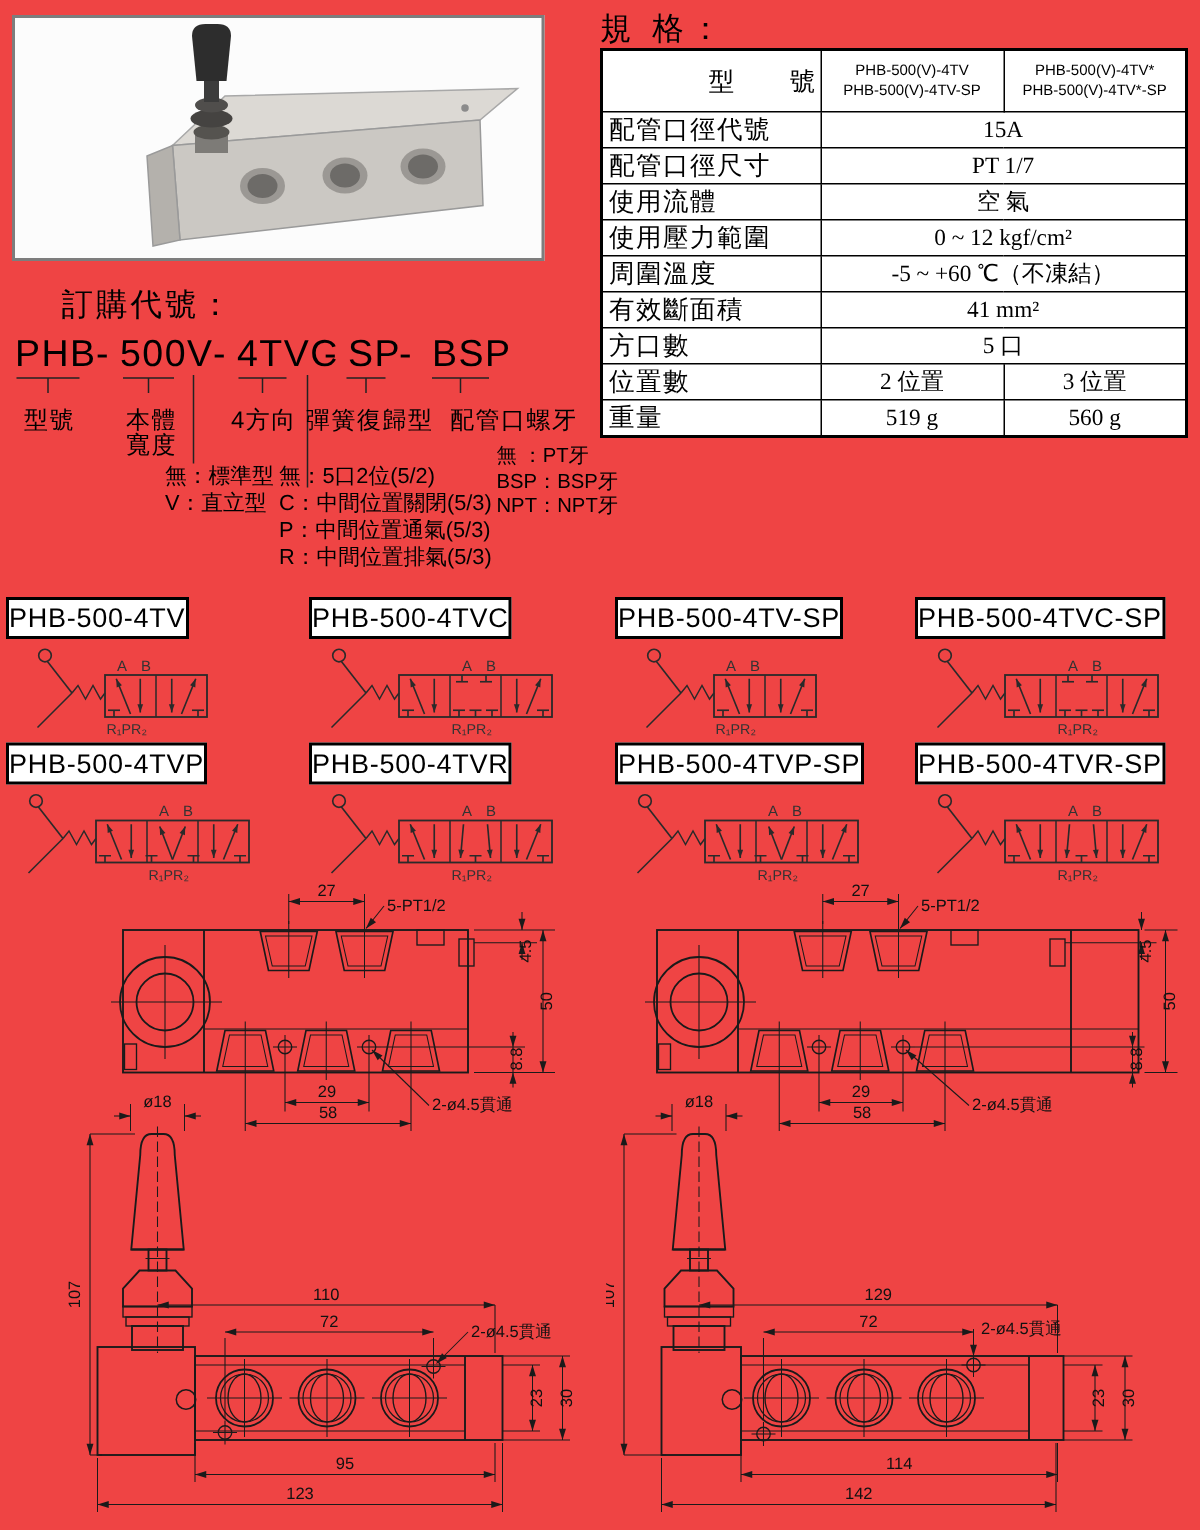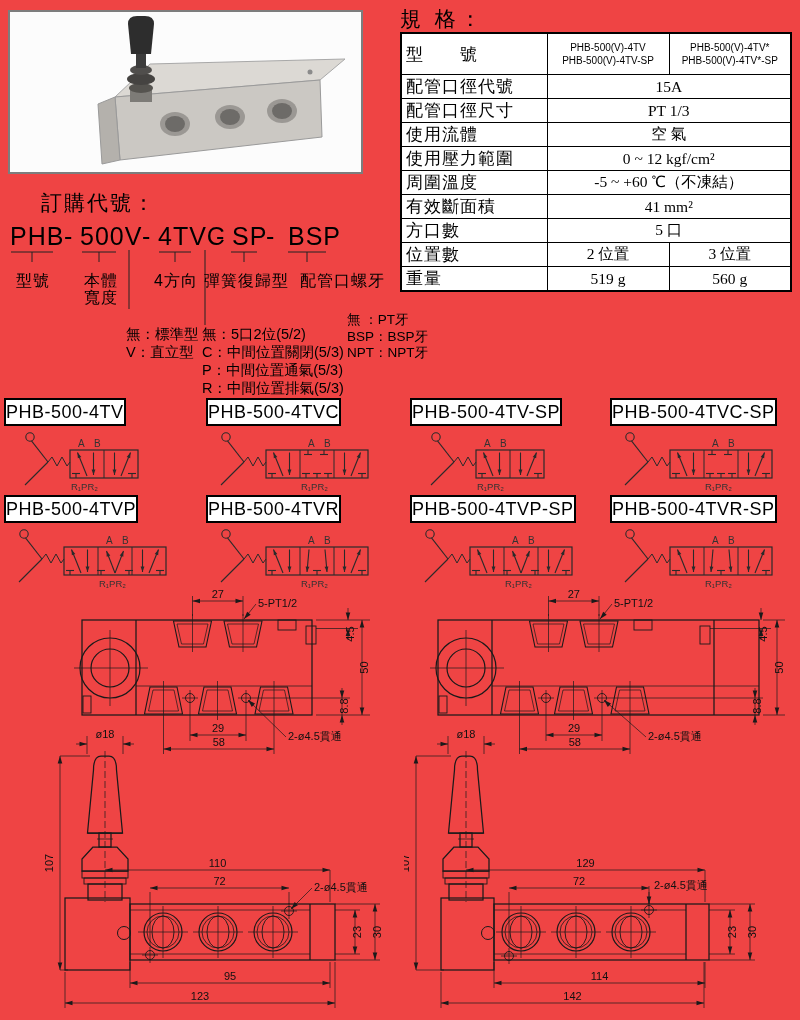--- a/index.html
+++ b/index.html
@@ -8,28 +8,28 @@
   
   .photo-frame{position:absolute;left:8px;top:10px;width:351px;height:160px;
                border:2px solid #7d7d7d;background:#fcfcfc;}
   
   .spec-title{position:absolute;left:400px;top:5px;font-size:21px;letter-spacing:4px;}
   table.spec{position:absolute;left:400px;top:32px;width:390px;border-collapse:collapse;
              table-layout:fixed;border:2px solid #000;background:#fff;}
   table.spec td{border:1px solid #000;height:23px;padding:0 2px;overflow:hidden;white-space:nowrap;}
   table.spec tr.hdr td{height:40px;}
   .spec .lbl{font-size:17px;letter-spacing:1px;padding-left:4px;}
-  .spec .lbl-c{text-align:left;margin-left:25px;}
+  .spec .lbl-c{text-align:right;margin-left:25px;}
   .spec .val{text-align:center;font-family:"Liberation Serif",serif;font-size:15.5px;}
   .spec .mdl{font-size:10px;text-align:center;line-height:1.35;font-family:"Liberation Sans",sans-serif;}
   
   .ord-title{position:absolute;left:8px;top:189px;font-size:21px;letter-spacing:2px;margin-left:33px;}
   .code-seg{position:absolute;top:222px;font-size:25px;letter-spacing:1px;}
   .ord-lbl{position:absolute;font-size:16px;letter-spacing:1px;line-height:17px;}
-  .opt-list{position:absolute;margin:16px;padding:0;list-style:none;font-size:14.5px;line-height:18px;}
+  .opt-list{position:absolute;margin:0;padding:0;list-style:none;font-size:14.5px;line-height:18px;}
   .opt-list.small{font-size:13.5px;line-height:16.5px;}
   .ord-svg{position:absolute;left:0;top:185px;}
   
   .sym{position:absolute;}
   .sym-label{display:inline-block;border:2px solid #000;padding:0 0;font-size:18px;
              line-height:24px;background:#fff;letter-spacing:0.5px;}
   .sym-svg{display:block;margin-top:2px;}
   
   .dw{position:absolute;}
   svg{font-family:"Liberation Sans",sans-serif;}
@@ -80,21 +80,21 @@
         <div>PHB-500(V)-4TV*</div>
         <div>PHB-500(V)-4TV*-SP</div>
       </td>
     </tr>
     <tr>
       <td class="lbl">配管口徑代號</td>
       <td class="val" colspan="2">15A</td>
         </tr>
     <tr>
       <td class="lbl">配管口徑尺寸</td>
-      <td class="val" colspan="2">PT 1/3</td>
+      <td class="val" colspan="2">PT 1/7</td>
         </tr>
     <tr>
       <td class="lbl">使用流體</td>
       <td class="val" colspan="2">空 氣</td>
         </tr>
     <tr>
       <td class="lbl">使用壓力範圍</td>
       <td class="val" colspan="2">0 ~ 12 kgf/cm²</td>
         </tr>
     <tr>

